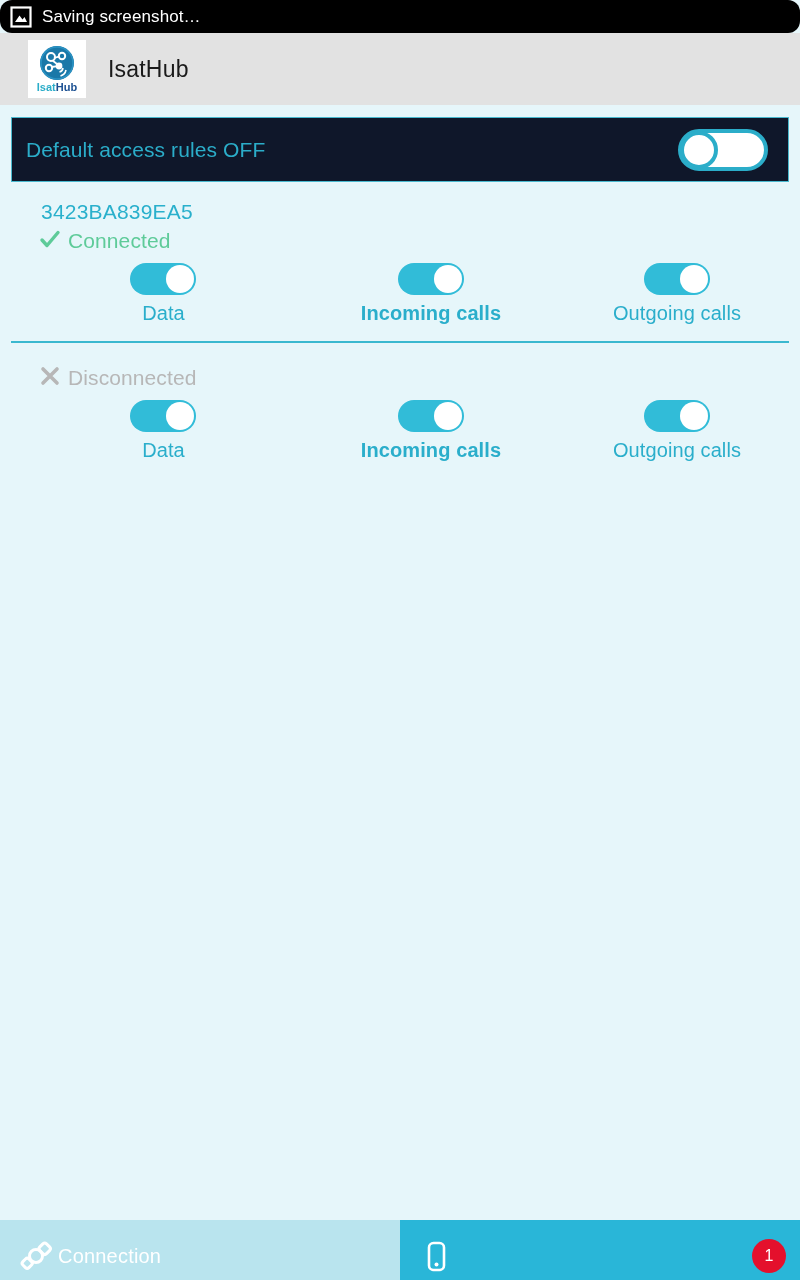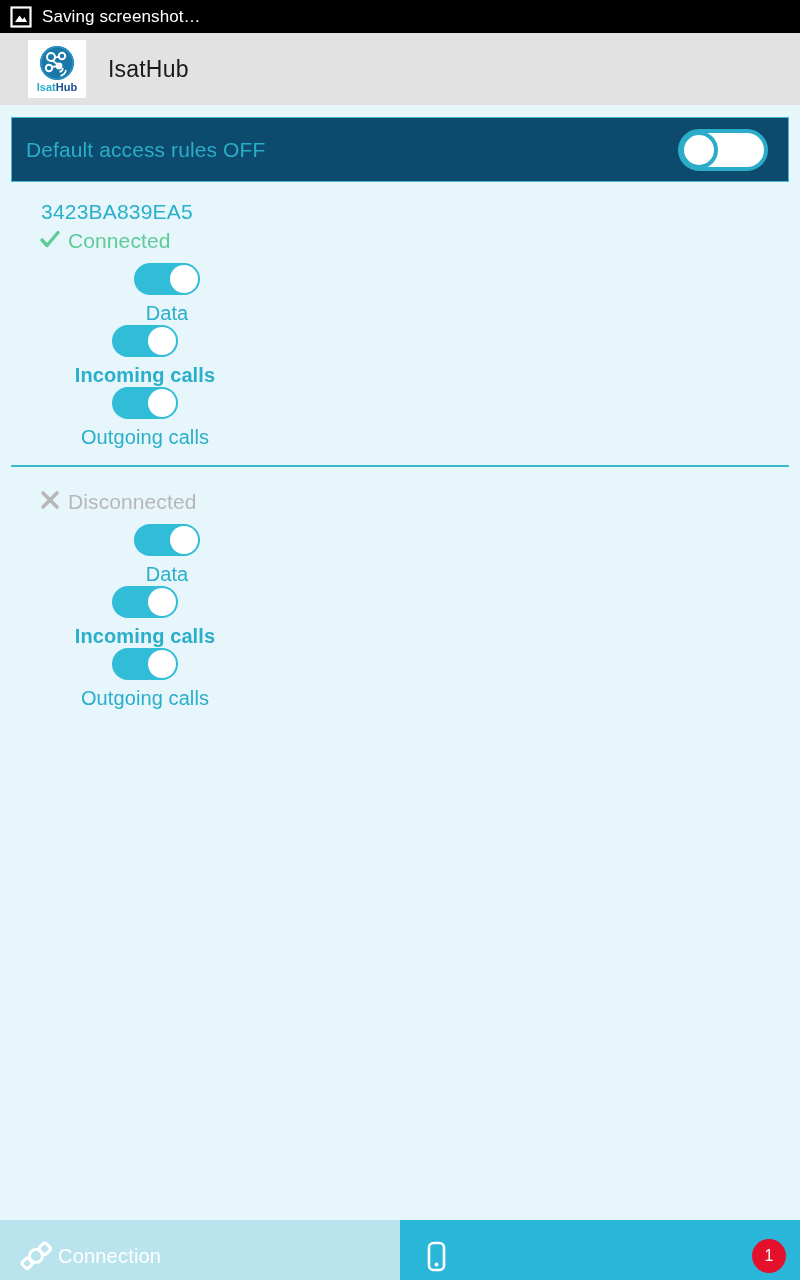--- a/index.html
+++ b/index.html
@@ -6,21 +6,21 @@
   html, body {
     width:800px; height:1280px;
     font-family:"Liberation Sans", sans-serif;
     background:#e6f6fa;
     overflow:hidden;
   }
 
   
   .statusbar {
     height:33px; background:#000; display:flex; align-items:center;
-    padding-left:10px; gap:10px;
+    padding-left:10px; gap:10px;border-radius:12px;
   }
   .statusbar .sb-icon { width:22px; height:22px; display:block; }
   .statusbar .sb-text {
     color:#ffffff; font-size:17px; letter-spacing:0.1px;
   }
 
   
   .appbar {
     height:72px; background:#e2e2e2; display:flex; align-items:center;
     padding-left:28px; gap:22px;
@@ -32,21 +32,21 @@
   .logo-box svg { display:block; }
   .app-title {
     font-size:23px; color:#1a1a1a; font-weight:400; letter-spacing:0.2px;
   }
 
   
   .content { background:#e6f6fa; height:1175px; position:relative; }
 
   .rules-card {
     margin:12px 11px 0 11px; height:65px;
-    border:1px solid #49b9cf; background:#0c4a6e;
+    border:1px solid #49b9cf; background:#0f172a;
     display:flex; align-items:center; justify-content:space-between;
     padding:0 20px 0 14px;
   }
   .rules-label { color:#2badc9; font-size:21px; letter-spacing:0.1px; }
 
   
   .toggle-off { width:90px; height:42px; position:relative; }
   .toggle-off .track {
     position:absolute; inset:0; border:4px solid #2badc9;
     border-radius:21px; background:#ffffff;
@@ -73,21 +73,21 @@
   }
   .device-status {
     display:flex; align-items:center; gap:7px;
     padding-left:20px; margin-top:5px; height:24px;
   }
   .device-status .stat-text { font-size:21px; letter-spacing:0.1px; }
   .status-connected .stat-text { color:#5ecb99; }
   .status-disconnected .stat-text { color:#b7b7b7; }
 
   .switch-row {
-    display:flex; margin-top:10px; padding:0 0 0 0;flex-direction:column;
+    display:flex; margin-top:10px; padding:0 0 0 0;
   }
   .switch-cell {
     display:flex; flex-direction:column; align-items:center; gap:7px;
   }
   .cell-data { width:296px; }
   .cell-incoming { width:252px;font-weight:bold; }
   .cell-outgoing { width:252px; }
   .switch-label { color:#2aaecb; font-size:20px; letter-spacing:0.1px; }
 
   .divider {

